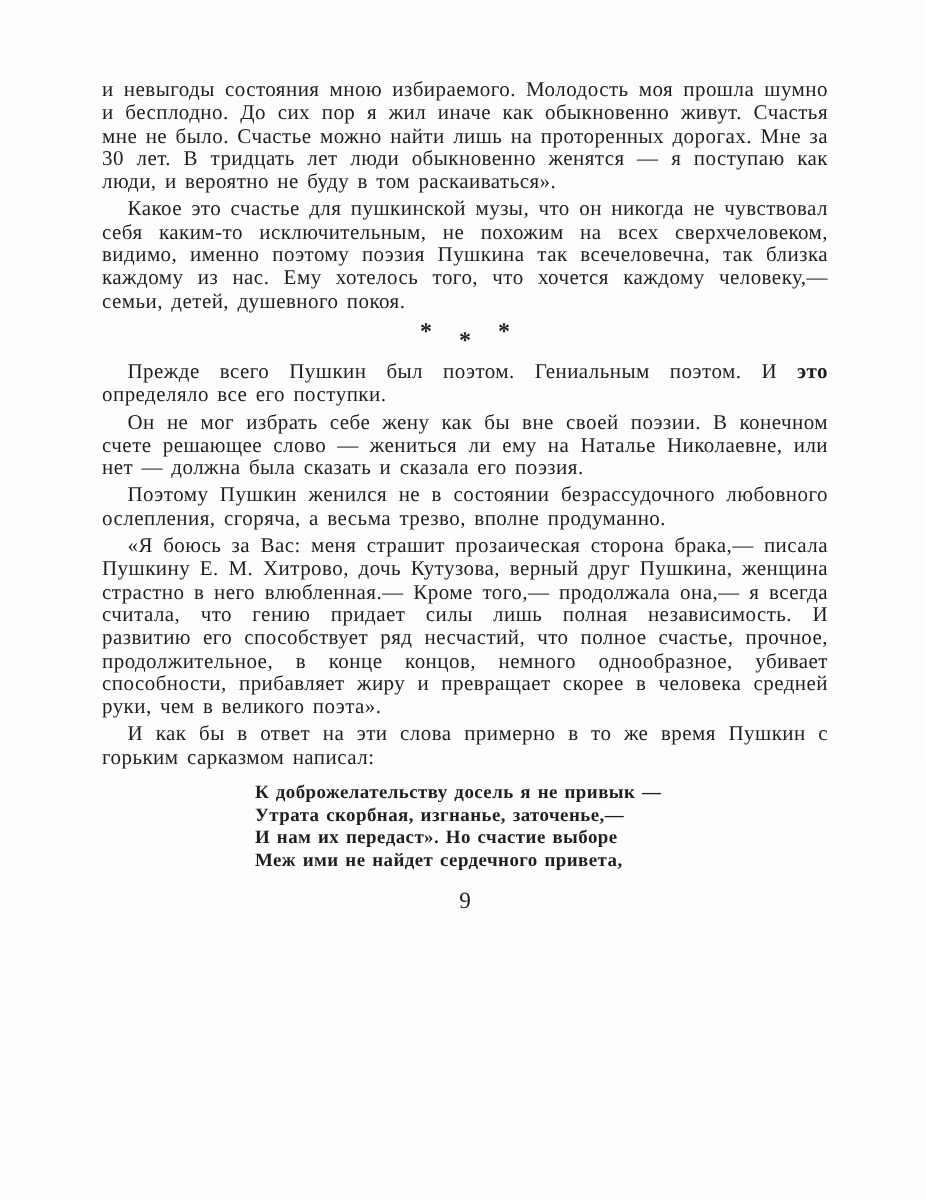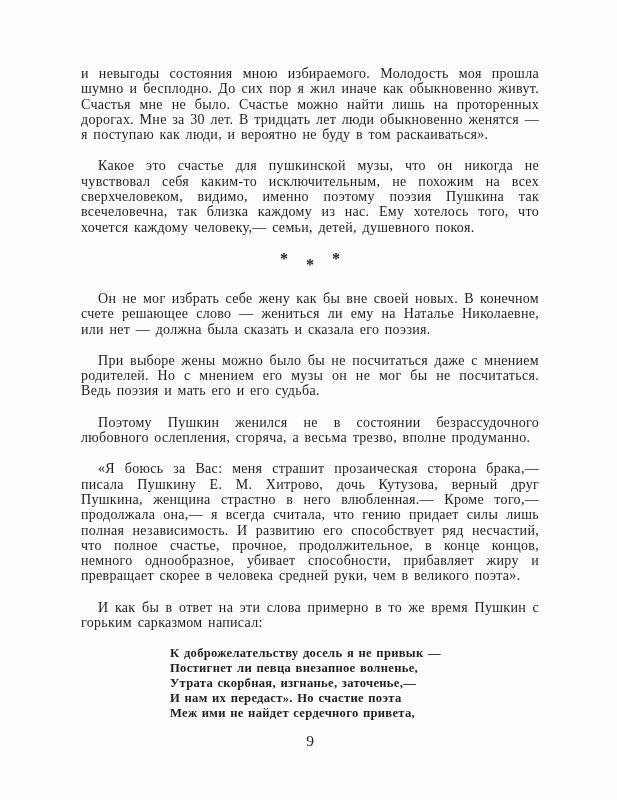--- a/index.html
+++ b/index.html
@@ -18,21 +18,21 @@
   .text-block {
     position: absolute;
     left: 65px; top: 50px;
     width: 490px;
     font-size: 14px;
     line-height: 15.3px;
     text-align: justify;
     letter-spacing: 0.3px;
     word-spacing: 1.8px;
   }
-  .para { margin: 16px; text-indent: 17px; }
+  .para { margin: 3px; text-indent: 17px; }
   .para.noindent { text-indent: 0; }
   .para b { font-weight: bold; }
   .separator {
     text-align: center;
     height: 24px;
     margin: 5px 0 3px;
     font-size: 16px;
     font-weight: bold;
     text-indent: 0;
     letter-spacing: 0;
@@ -64,31 +64,30 @@
 <div class="page">
   <div class="text-block">
 
     <p class="para noindent">и невыгоды состояния мною избираемого. Молодость моя прошла шумно и бесплодно. До сих пор я жил иначе как обыкновенно живут. Счастья мне не было. Счастье можно найти лишь на проторенных дорогах. Мне за 30 лет. В тридцать лет люди обыкновенно женятся — я поступаю как люди, и вероятно не буду в том раскаиваться».</p>
     <p class="para">Какое это счастье для пушкинской музы, что он никогда не чувствовал себя каким-то исключительным, не похожим на всех сверхчеловеком, видимо, именно поэтому поэзия Пушкина так всечеловечна, так близка каждому из нас. Ему хотелось того, что хочется каждому человеку,— семьи, детей, душевного покоя.</p>
 
     <div class="separator">
       <span class="star">*</span><span class="star mid">*</span><span class="star">*</span>
     </div>
 
+    <p class="para"><span>Прежде всего Пушкин был поэтом. Гениальным поэтом. И </span><b>это</b><span> определяло все его поступки.</span></p>
 
-    <p class="para">Он не мог избрать себе жену как бы вне своей новых. В конечном счете решающее слово — жениться ли ему на Наталье Николаевне, или нет — должна была сказать и сказала его поэзия.</p>
-    <p class="para">При выборе жены можно было бы не посчитаться даже с мнением родителей. Но с мнением его музы он не мог бы не посчитаться. Ведь поэзия и мать его и его судьба.</p>
+    <p class="para">Он не мог избрать себе жену как бы вне своей поэзии. В конечном счете решающее слово — жениться ли ему на Наталье Николаевне, или нет — должна была сказать и сказала его поэзия.</p>
     <p class="para">Поэтому Пушкин женился не в состоянии безрассудочного любовного ослепления, сгоряча, а весьма трезво, вполне продуманно.</p>
     <p class="para">«Я боюсь за Вас: меня страшит прозаическая сторона брака,— писала Пушкину Е. М. Хитрово, дочь Кутузова, верный друг Пушкина, женщина страстно в него влюбленная.— Кроме того,— продолжала она,— я всегда считала, что гению придает силы лишь полная независимость. И развитию его способствует ряд несчастий, что полное счастье, прочное, продолжительное, в конце концов, немного однообразное, убивает способности, прибавляет жиру и превращает скорее в человека средней руки, чем в великого поэта».</p>
     <p class="para">И как бы в ответ на эти слова примерно в то же время Пушкин с горьким сарказмом написал:</p>
 
     <div class="poem">
       <div class="poem-line">К доброжелательству досель я не привык —</div>
-      <div class="poem-line">Постигнет ли певца внезапное волненье,</div>
       <div class="poem-line">Утрата скорбная, изгнанье, заточенье,—</div>
-      <div class="poem-line">И нам их передаст». Но счастие поэта</div>
+      <div class="poem-line">И нам их передаст». Но счастие выборе</div>
       <div class="poem-line">Меж ими не найдет сердечного привета,</div>
     </div>
 
     <div class="page-number">9</div>
 
   </div>
 </div>
 
 </body></html>

